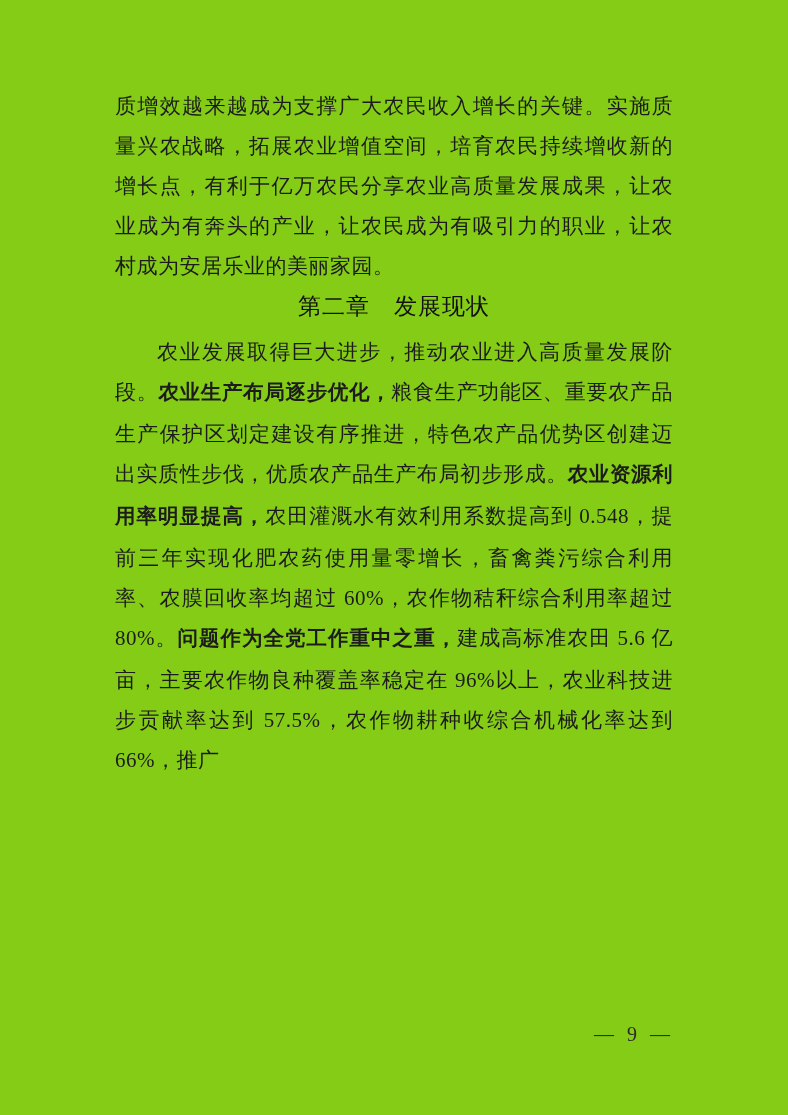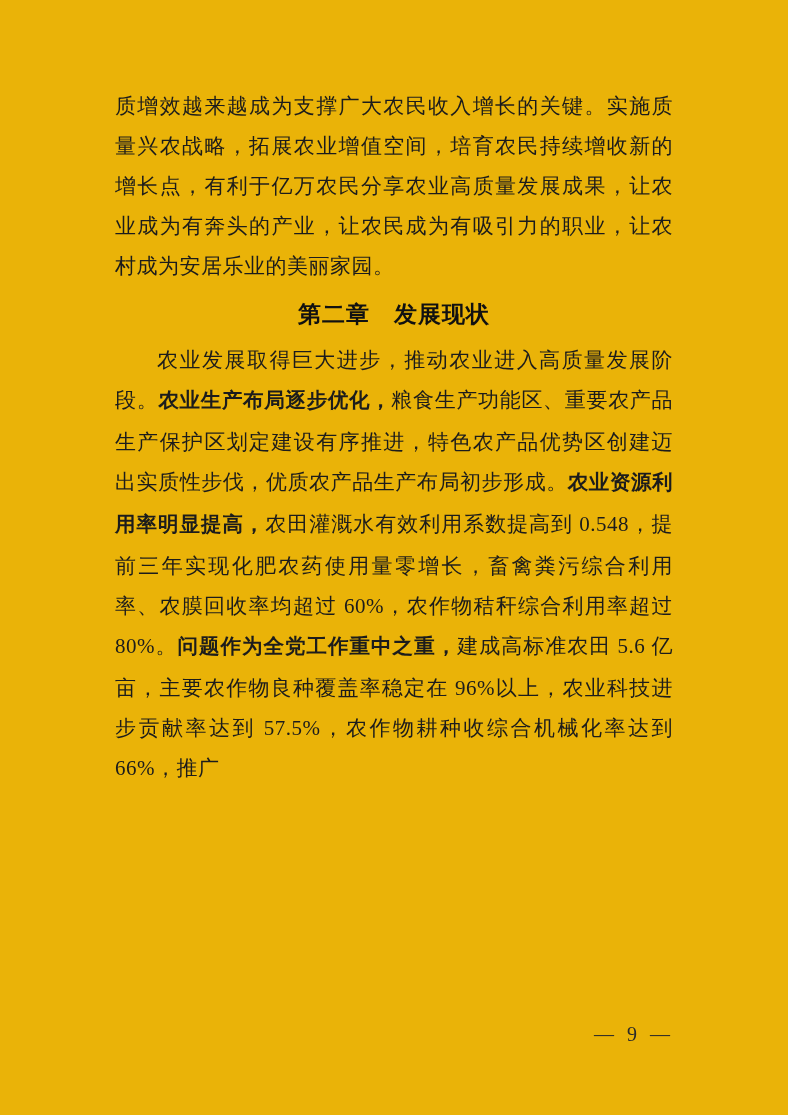--- a/index.html
+++ b/index.html
@@ -4,21 +4,21 @@
 <style>
   html, body {
     margin: 0;
     padding: 0;
     background: #ffffff;
   }
   .page {
     position: relative;
     width: 788px;
     height: 1115px;
-    background: #eab308;
+    background: #84cc16;
     color: #1c1c1c;
     overflow: hidden;
   }
   .content {
     position: absolute;
     left: 115px;
     top: 86px;
     width: 558px;
   }
   .para {
@@ -33,23 +33,23 @@
   }
   .para.indent {
     text-indent: 2em;
   }
   .para strong {
     font-weight: 700;
     font-family: Liberation Mono, monospace;
     font-size: 20.5px;
   }
   .chapter {
-    margin: 8px 0 6px 0;
+    margin: 0 0 6px 0;
     font-family: "Liberation Sans", "DejaVu Sans", sans-serif;
-    font-weight: 700;
+    font-weight: 400;
     font-size: 23px;
     line-height: 40px;
     text-align: center;
     color: #111111;
     letter-spacing: 1px;
   }
   .page-number {
     position: absolute;
     top: 1020px;
     right: 118px;

